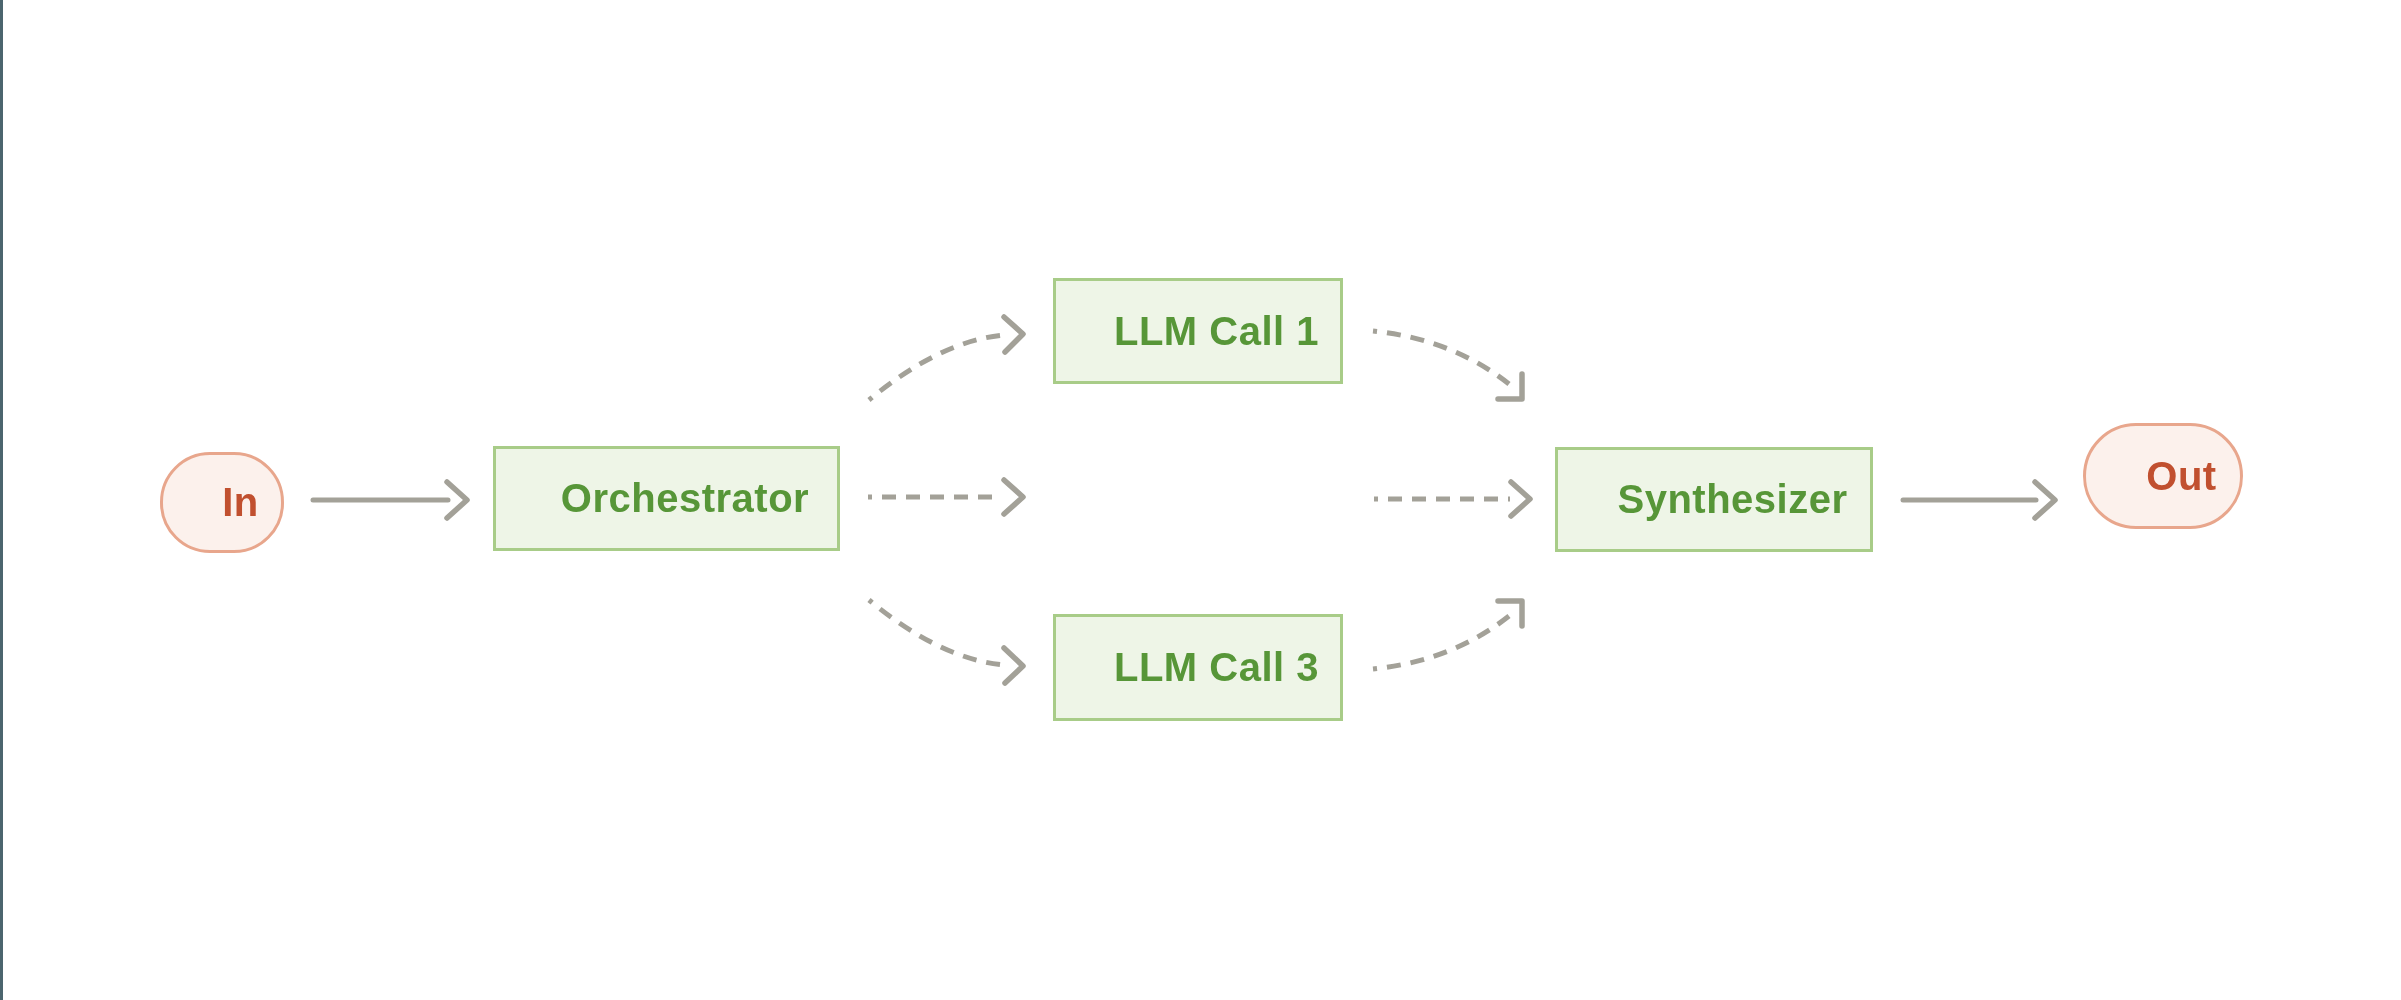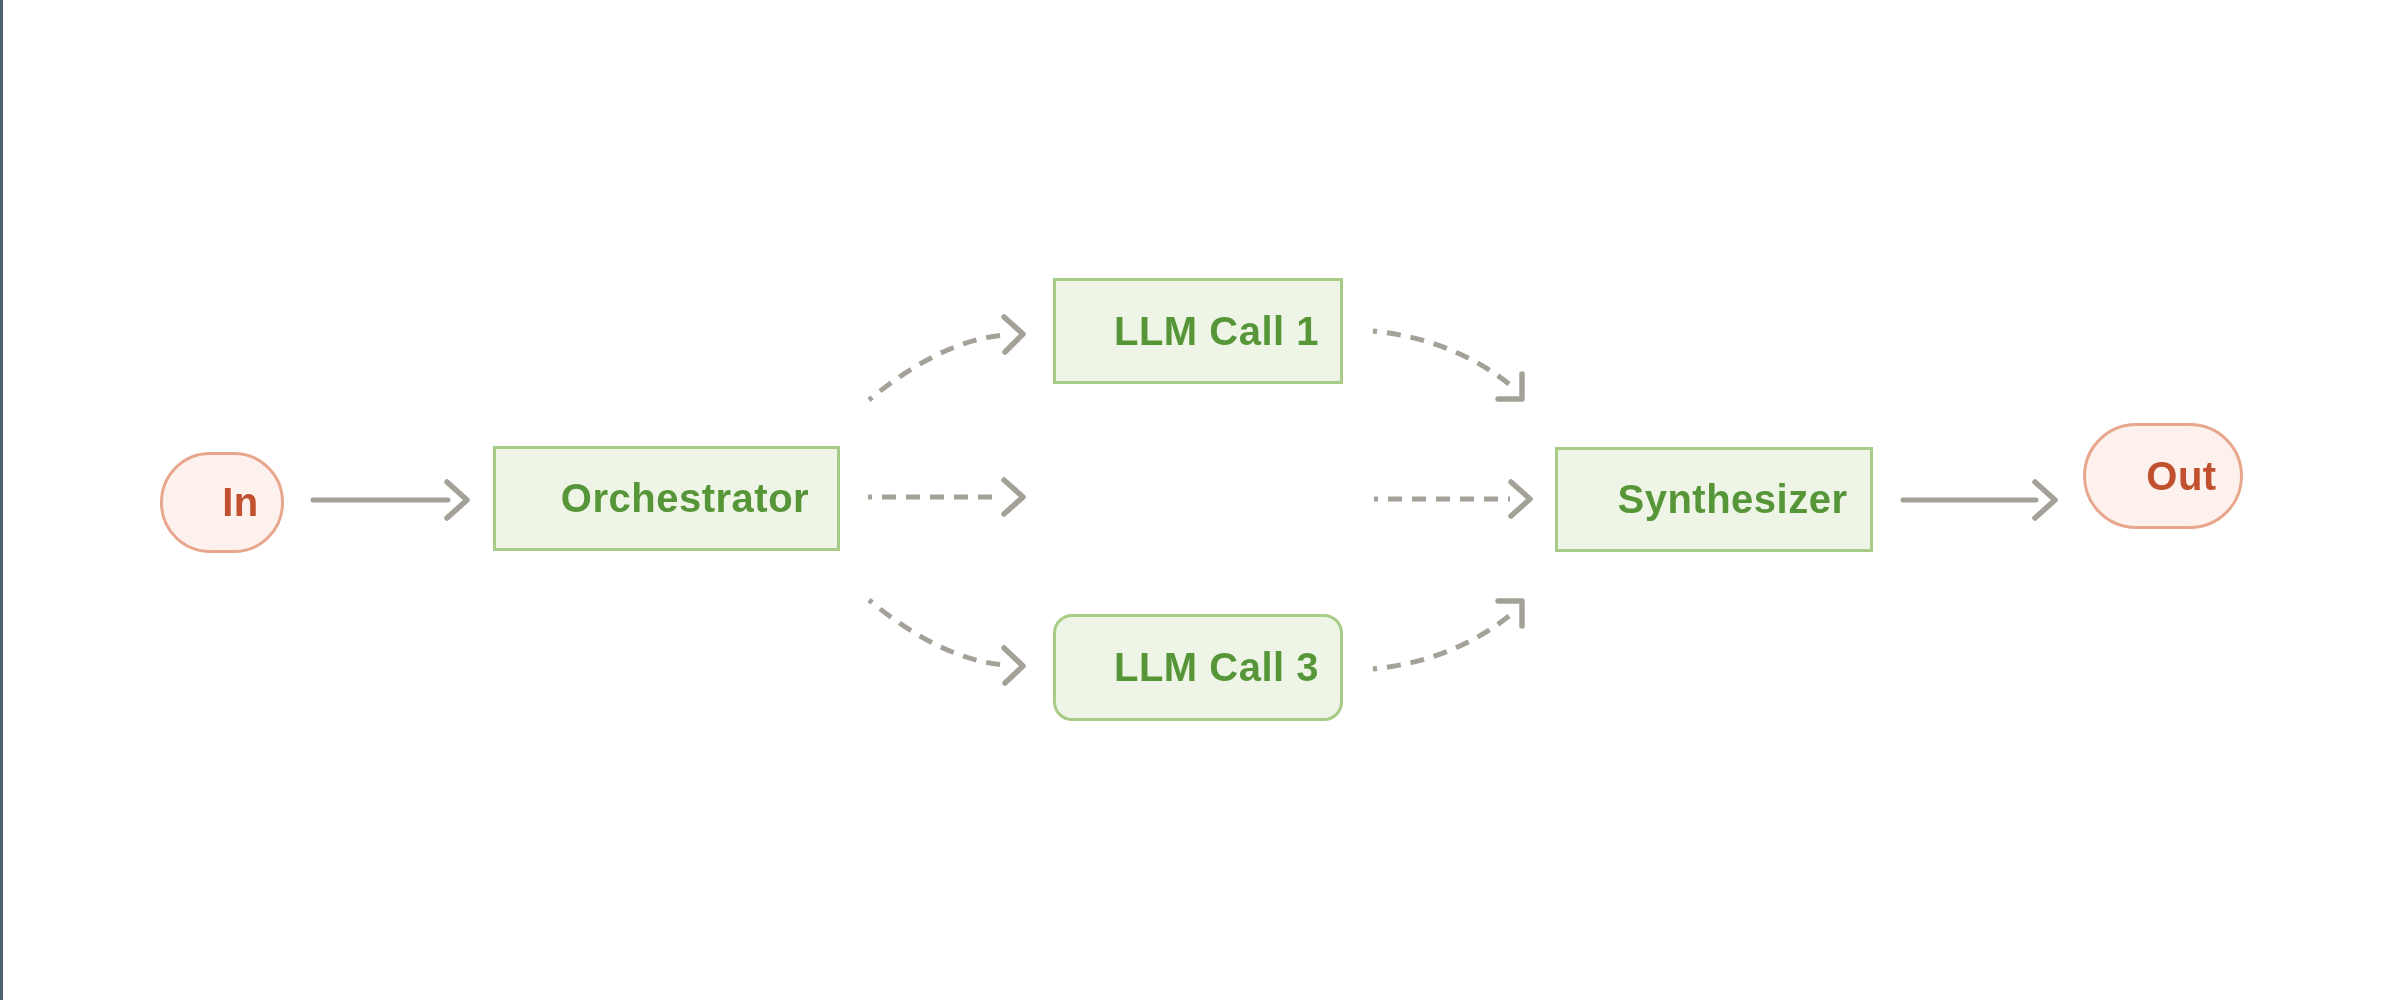--- a/index.html
+++ b/index.html
@@ -108,21 +108,21 @@
 
   <div class="node process" style="left:493px; top:446px; width:347px; height:105px;">
     <span>Orchestrator</span>
   </div>
 
   <div class="node process" style="left:1053px; top:278px; width:290px; height:106px;">
     <span>LLM Call 1</span>
   </div>
 
 
-  <div class="node process" style="left:1053px; top:614px; width:290px; height:107px;border-radius:19px;">
+  <div class="node process" style="left:1053px; top:614px; width:290px; height:107px;">
     <span>LLM Call 3</span>
   </div>
 
   <div class="node process" style="left:1555px; top:447px; width:318px; height:105px;">
     <span>Synthesizer</span>
   </div>
 
   <div class="node terminal" style="left:2083px; top:423px; width:160px; height:106px; border-radius:53px;">
     <span>Out</span>
   </div>

